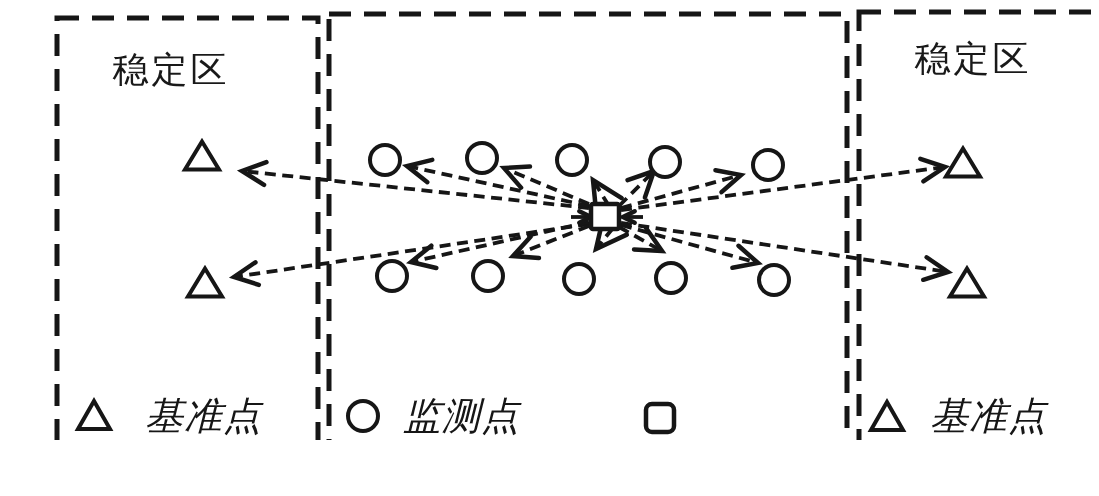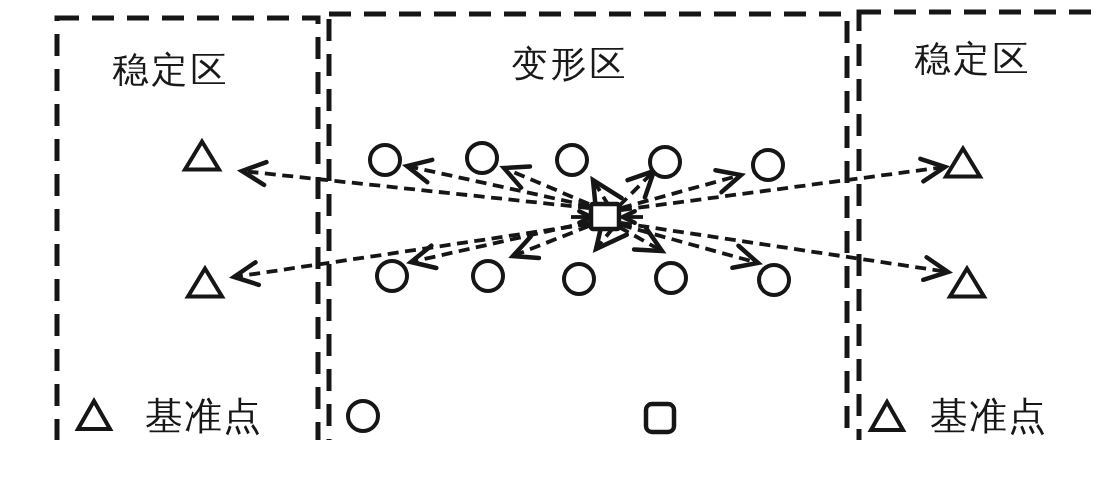--- a/index.html
+++ b/index.html
@@ -22,20 +22,21 @@
   }
   .zt-0{left:34px;top:46px;width:200px;}
   .zt-1{left:408px;top:40px;width:250px;}
   .zt-2{left:836px;top:35px;width:200px;}
   .legend-label{
     position:absolute;
     font-size:38px;
     letter-spacing:1px;
     color:#161616;
     white-space:nowrap;
+    font-style:italic;
   }
   .ll-0{left:108px;top:391px;}
   .ll-1{left:366px;top:391px;}
   .ll-2{left:642px;top:393px;}
   .ll-3{left:893px;top:391px;}
 </style>
 </head>
 <body>
 
 <div class="stage">
@@ -90,18 +91,18 @@
       <polygon points="926,148.5 909,176.5 943,176.5" fill="#ffffff" stroke="#161616" stroke-width="4" stroke-linejoin="miter"></polygon>
       <polygon points="930,268.5 913,296.5 947,296.5" fill="#ffffff" stroke="#161616" stroke-width="4" stroke-linejoin="miter"></polygon>
       <rect x="554" y="204" width="28" height="25" rx="2" fill="#ffffff" stroke="#161616" stroke-width="4.5"></rect>
       <polygon points="57,401 41,429 73,429" fill="#ffffff" stroke="#161616" stroke-width="4"></polygon>
       <circle cx="326" cy="416" r="15" fill="#ffffff" stroke="#161616" stroke-width="4"></circle>
       <rect x="609" y="404" width="28" height="28" rx="6" fill="#ffffff" stroke="#161616" stroke-width="4.5"></rect>
       <polygon points="850,402 834,430 866,430" fill="#ffffff" stroke="#161616" stroke-width="4"></polygon>
     </svg>
 
   <div class="zone-title zt-0">稳定区</div>
-  <div class="zone-title zt-1">变形区</div>
   <div class="zone-title zt-2">稳定区</div>
 
   <div class="legend-label ll-0">基准点</div>
+  <div class="legend-label ll-1">监测点</div>
   <div class="legend-label ll-3">基准点</div>
 </div>
 
 </body></html>

